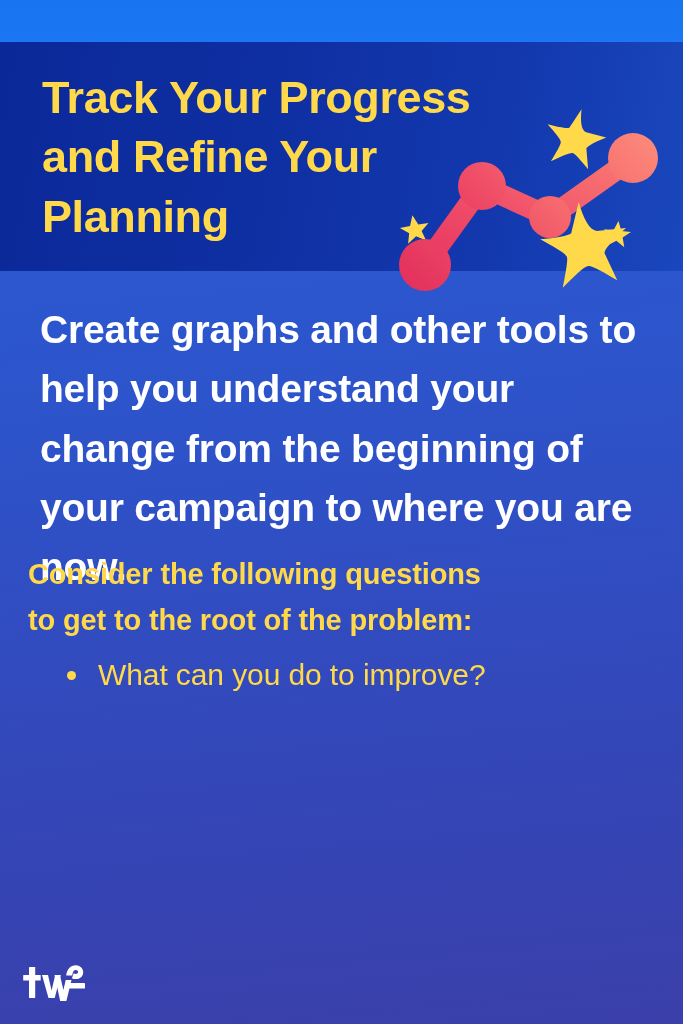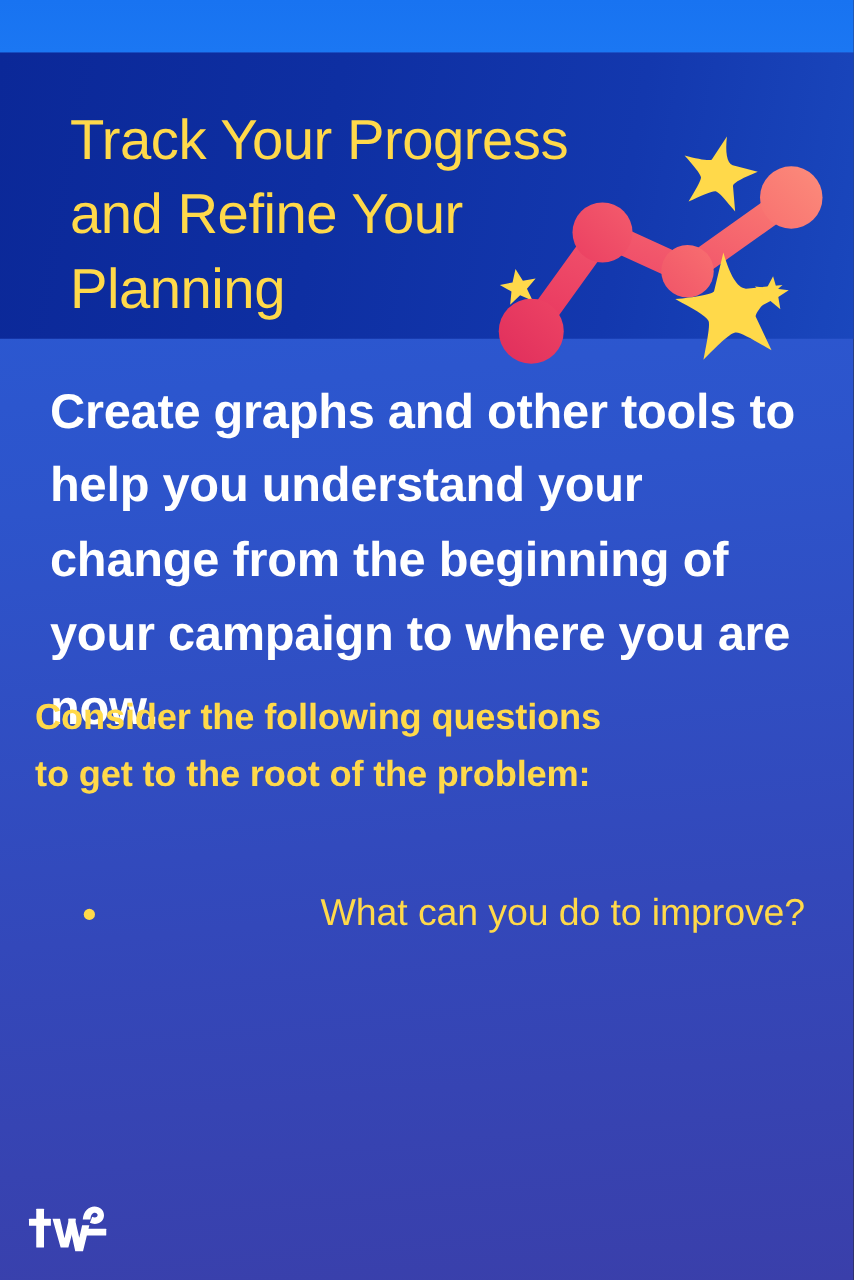--- a/index.html
+++ b/index.html
@@ -39,25 +39,25 @@
     height: 229px;
     background: linear-gradient(100deg, #0b2898 0%, #0e2fa2 38%, #1338ae 72%, #1a47bd 100%);
     overflow: hidden;
   }
 
   .banner-title {
     position: absolute;
     left: 40px;
     top: 24px;
     width: 520px;
-    margin: 16px;
+    margin: 2px;
     color: #ffd94a;
     font-size: 45px;
     line-height: 1.32;
-    font-weight: normal;
+    font-weight: bold;
     letter-spacing: -0.4px;
     font-family: "Liberation Sans", sans-serif;
     white-space: pre-line;
   }
 
   
   .graph-art {
     position: absolute;
     left: 383px;
     top: 42px;
@@ -91,26 +91,25 @@
     font-size: 29px;
     line-height: 1.58;
     font-weight: bold;
     letter-spacing: -0.15px;
     white-space: pre-line;
   }
 
   .question-list {
     position: absolute;
     left: 44px;
-    top: 708px;
+    top: 652px;
     width: 600px;
     margin: 0;
     padding: 0;
     list-style: none;
-    text-align: right;
   }
 
   .question-list li {
     position: relative;
     padding-left: 54px;
     margin-bottom: 26px;
     color: #ffd94a;
     font-size: 30px;
     line-height: 1.5;
     font-weight: normal;

